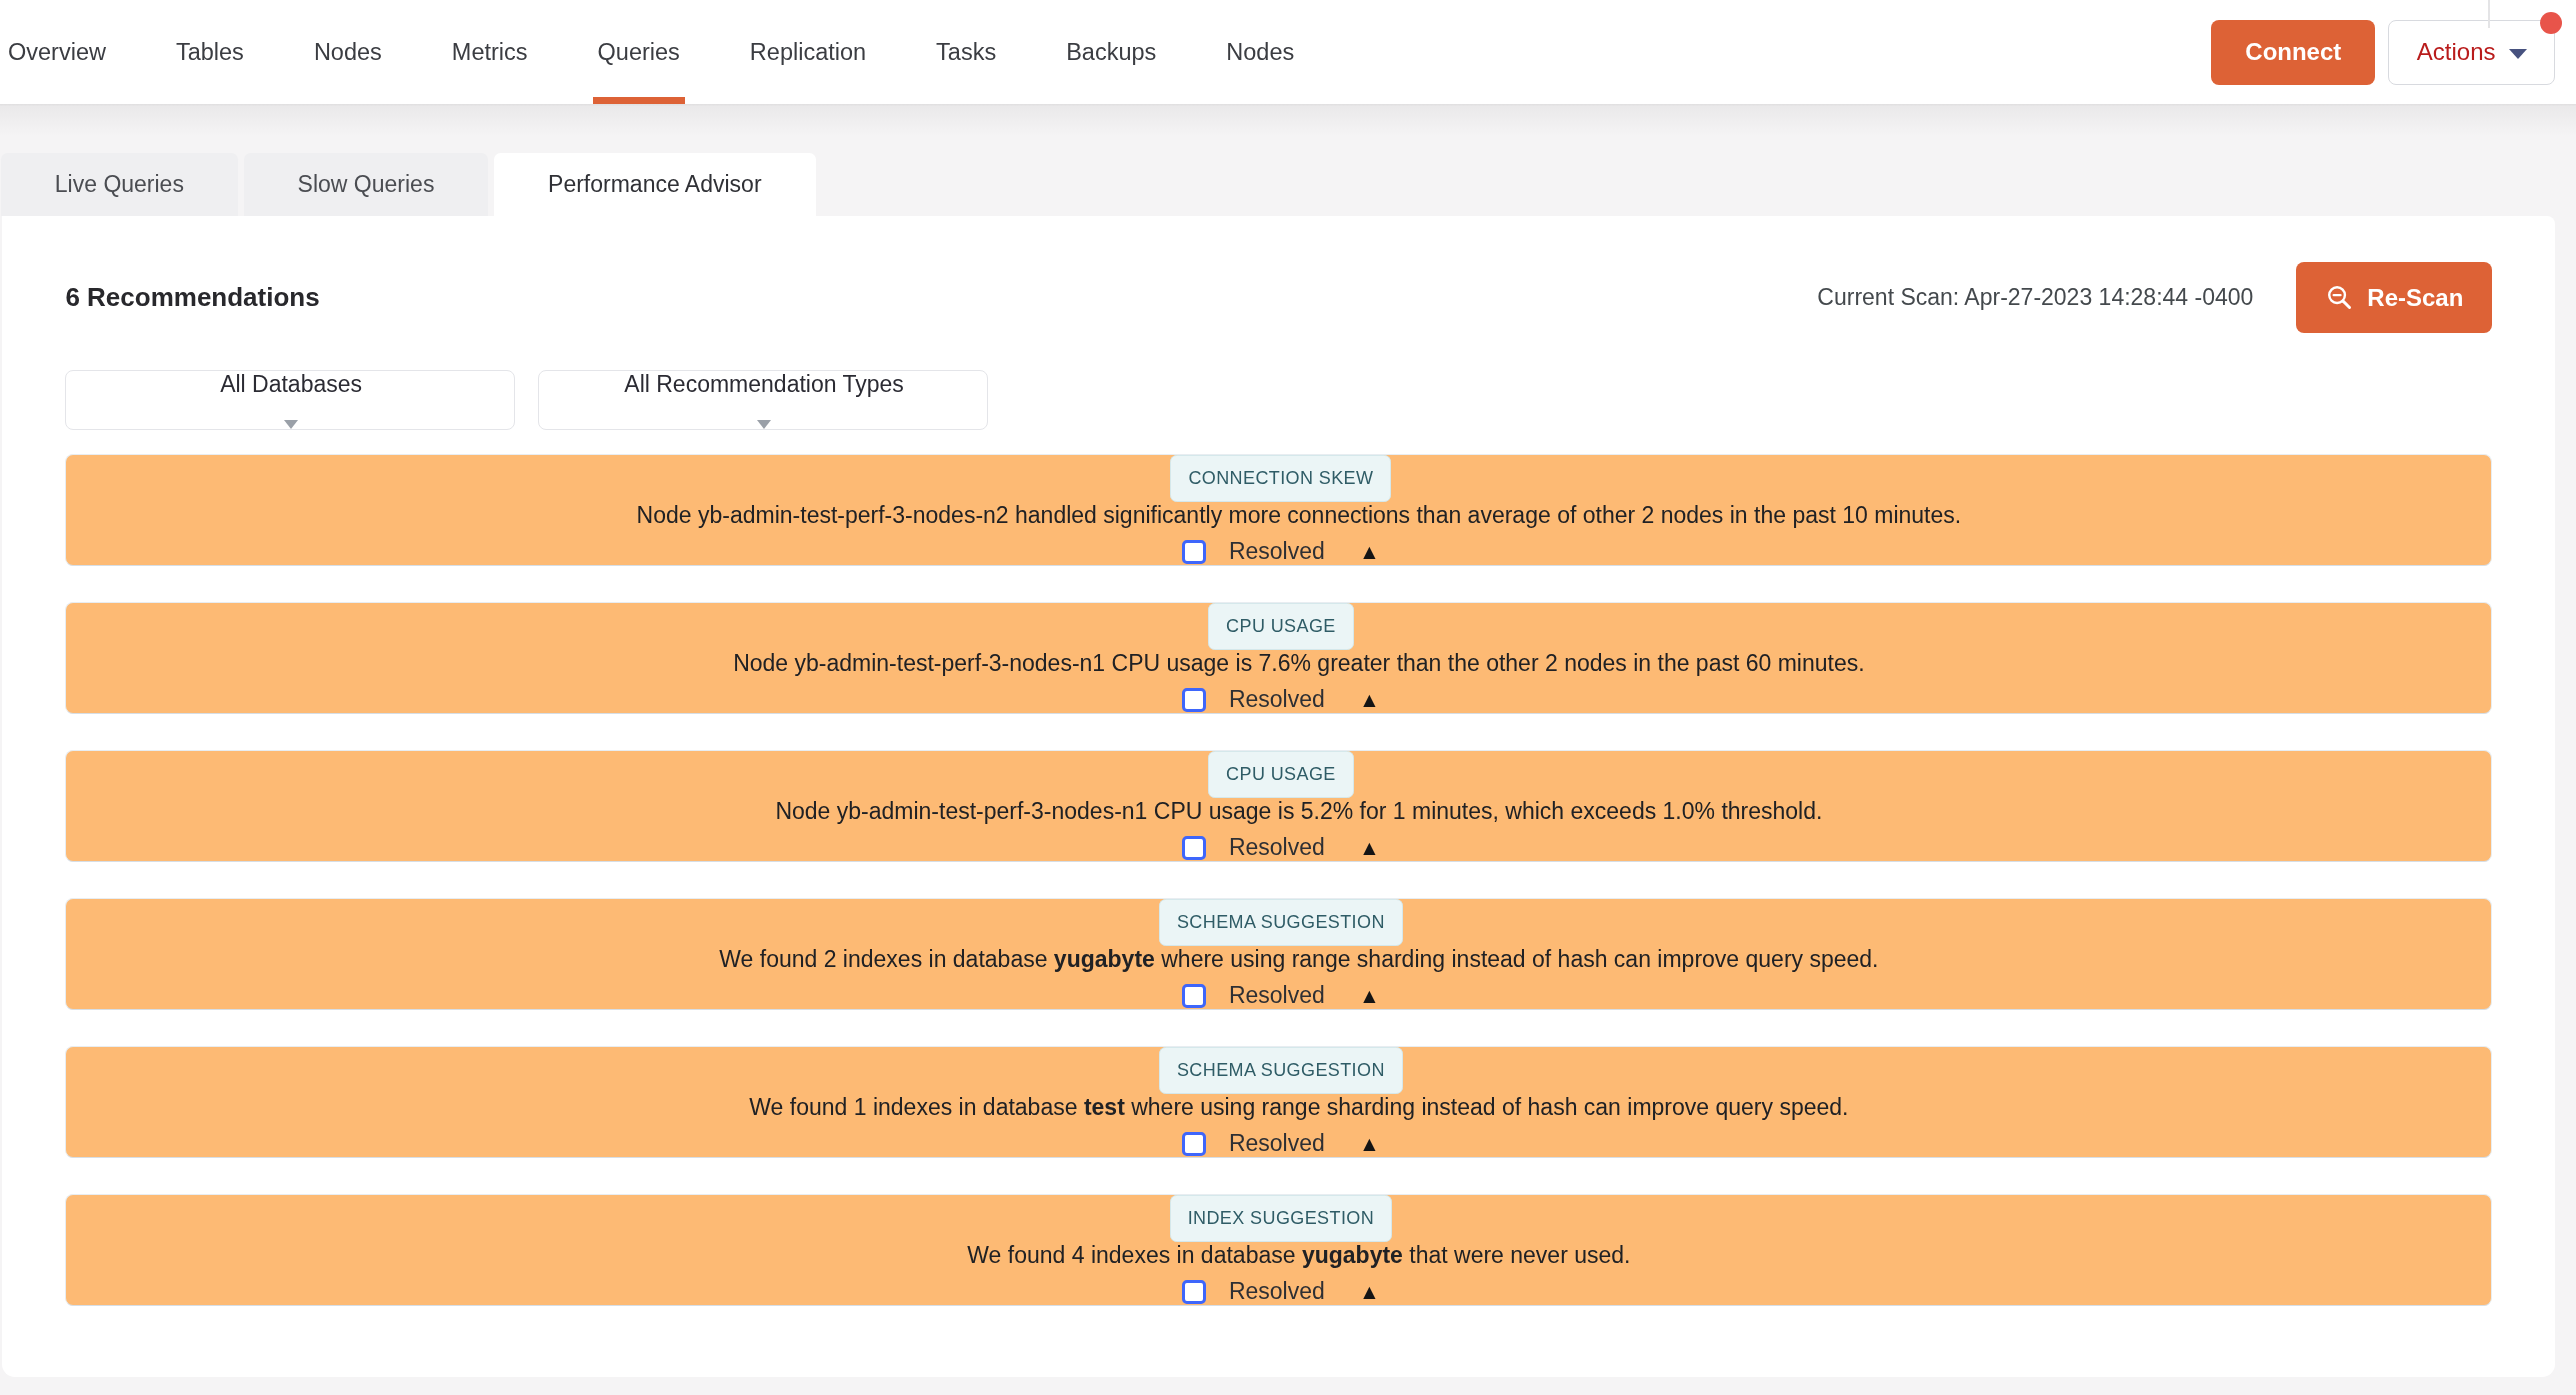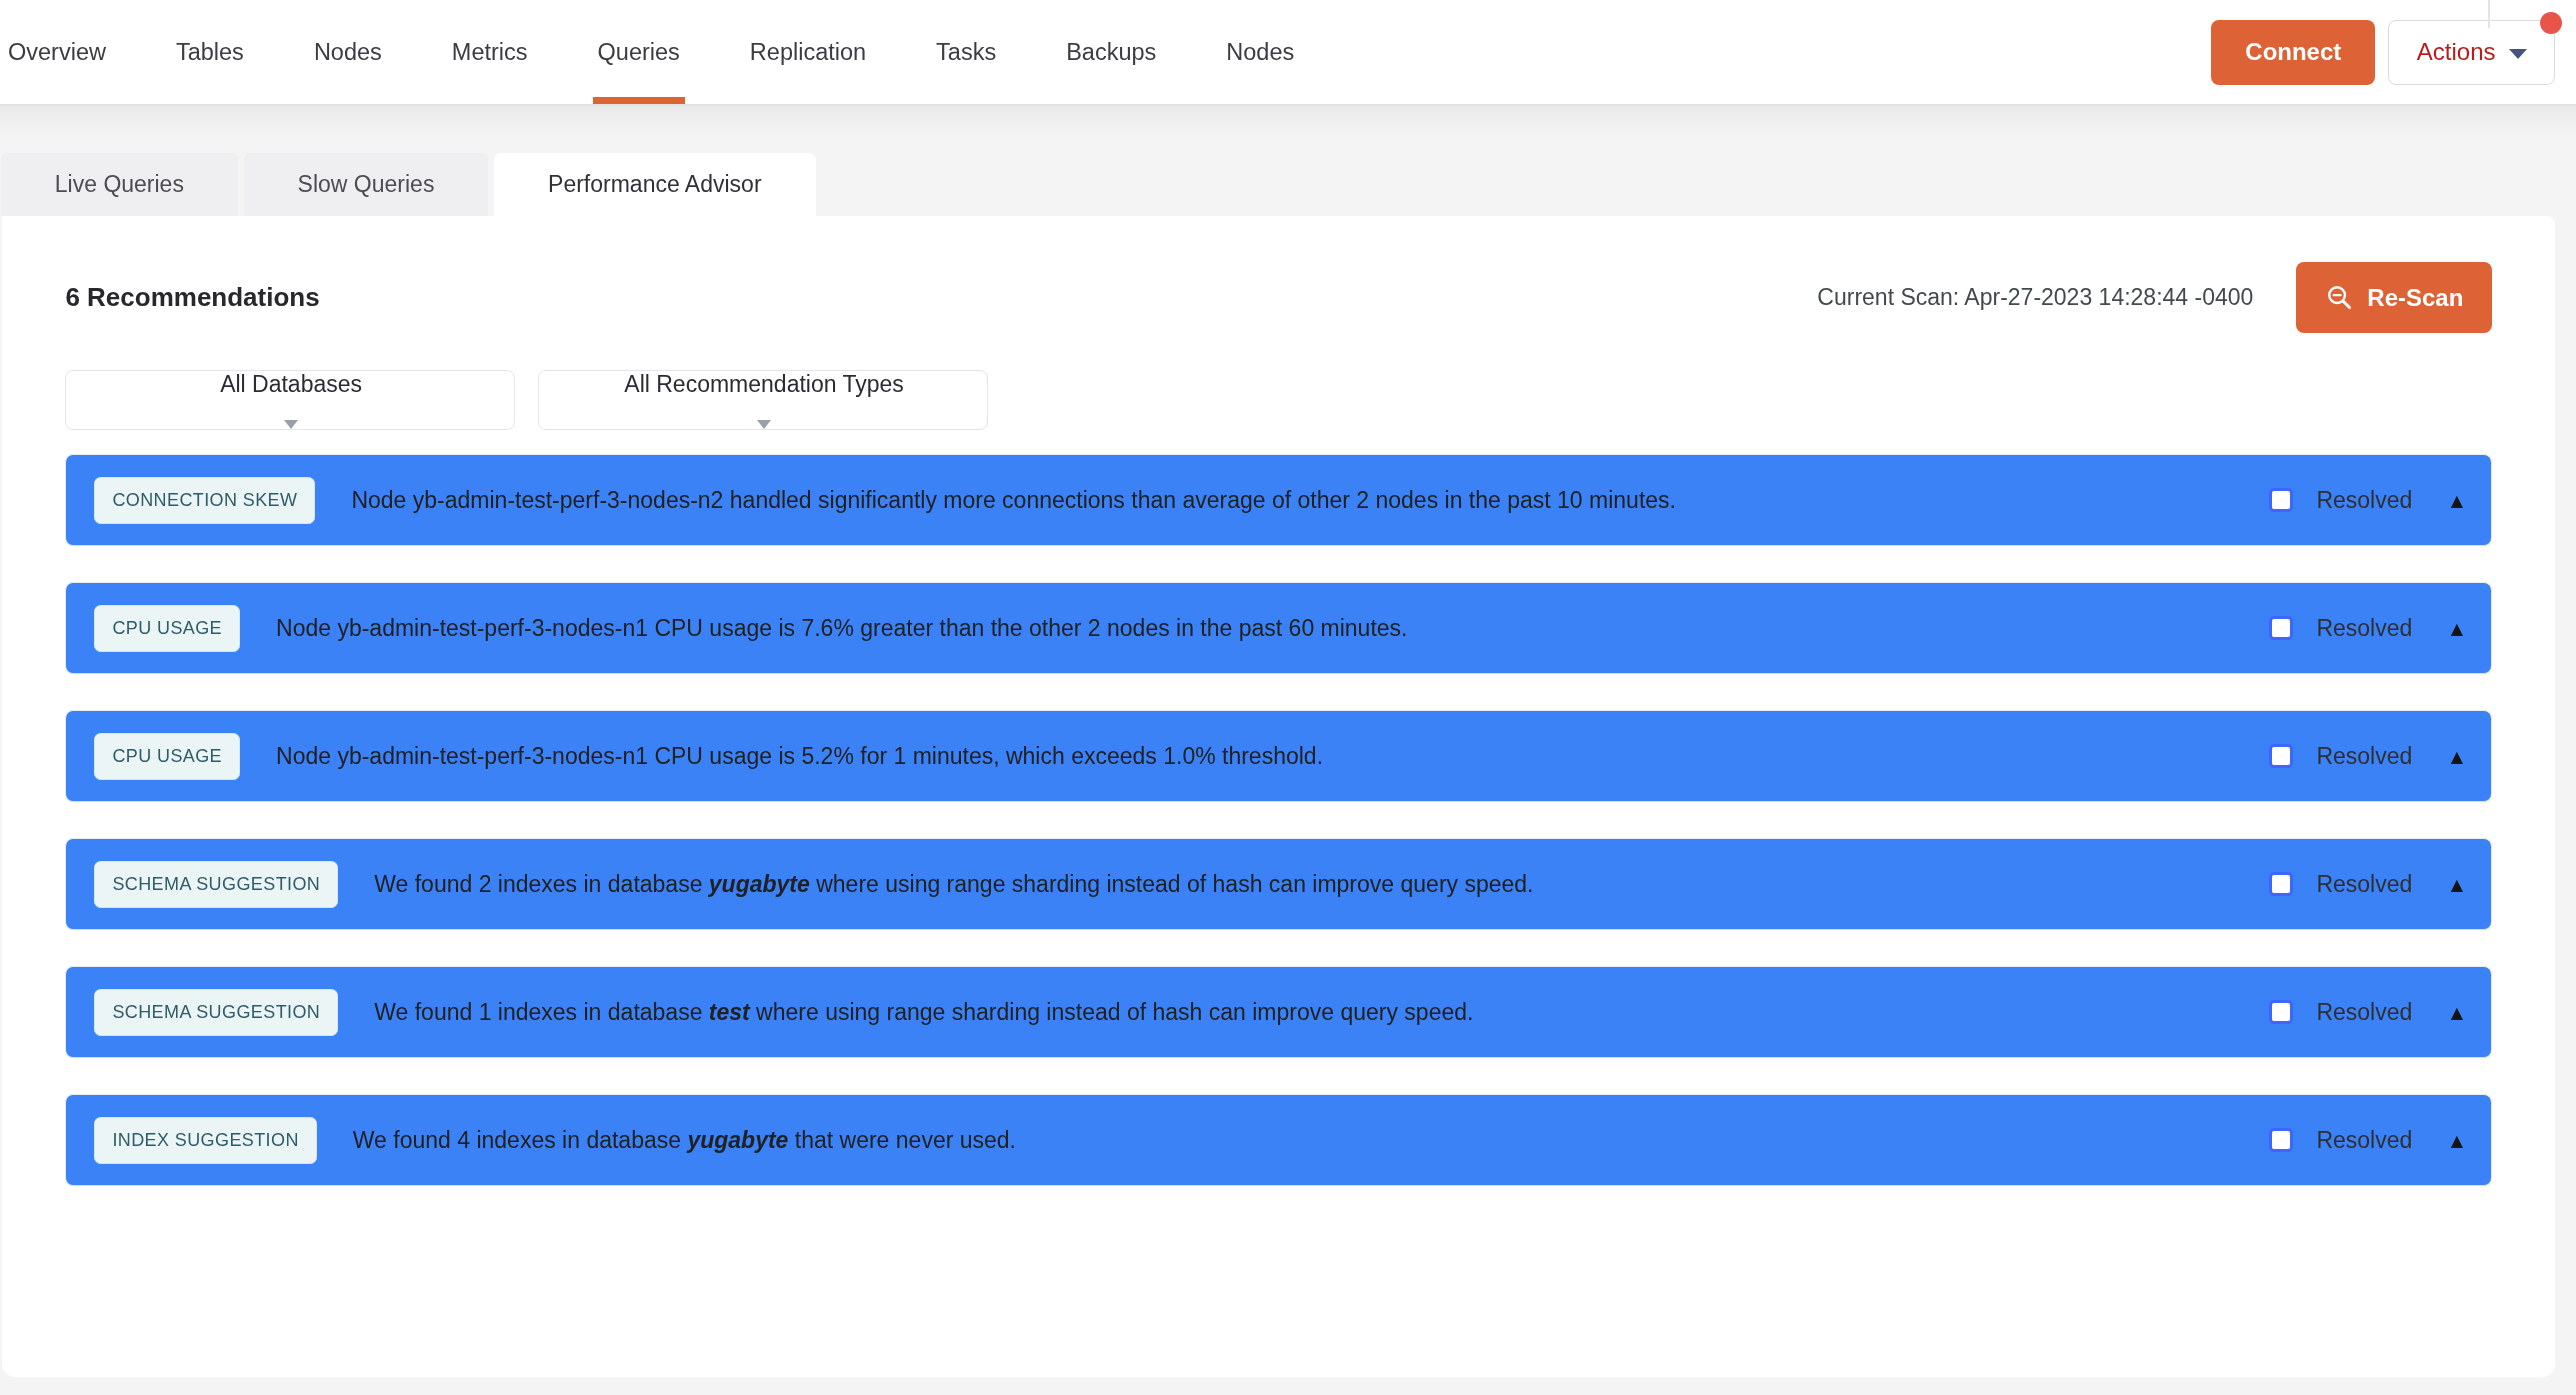--- a/index.html
+++ b/index.html
@@ -103,35 +103,35 @@
   }
   .select-caret{
     width:0;height:0;border-left:7.3px solid transparent;border-right:7.3px solid transparent;
     border-top:9px solid #9AA0A8;margin-top:3.2px;
   }
 
   
   .cards{margin-top:24px;}
   .card{
     display:flex;align-items:center;
-    height:92px;margin-bottom:36px;padding:0 24px 0 28px;
-    background:#3b82f6;border:1.6px solid var(--card-border);
-    border-bottom-color:var(--card-border-bottom);border-radius:8px;
+    height:112px;margin-bottom:36px;padding:0 24px 0 28px;
+    background:#fdba74;border:1.6px solid var(--card-border);
+    border-bottom-color:var(--card-border-bottom);border-radius:8px;flex-direction:column;
   }
   .badge{
     flex:0 0 auto;
     background:var(--badge-bg);border:1.6px solid var(--badge-border);border-radius:6.5px;
     color:var(--badge-text);font-size:18px;font-weight:500;letter-spacing:0.4px;
     padding:12px 17px;white-space:nowrap;
   }
   .msg{
     flex:1 1 auto;margin-left:36px;font-size:23px;color:var(--text-body);
     white-space:nowrap;overflow:hidden;
   }
-  .msg strong{font-weight:700;font-style:italic;}
+  .msg strong{font-weight:700;}
   .card-right{display:flex;align-items:center;gap:23px;flex:0 0 auto;}
   .checkbox{
     width:24px;height:24px;border:3.2px solid var(--checkbox-blue);border-radius:4.9px;
     background:#fff;cursor:pointer;
   }
   .resolved{font-size:23px;color:#2E2F33;}
   .caret-up{font-size:21px;color:#141414;margin-left:11.3px;cursor:pointer;line-height:1;}
 </style>
 </head>
 <body>

